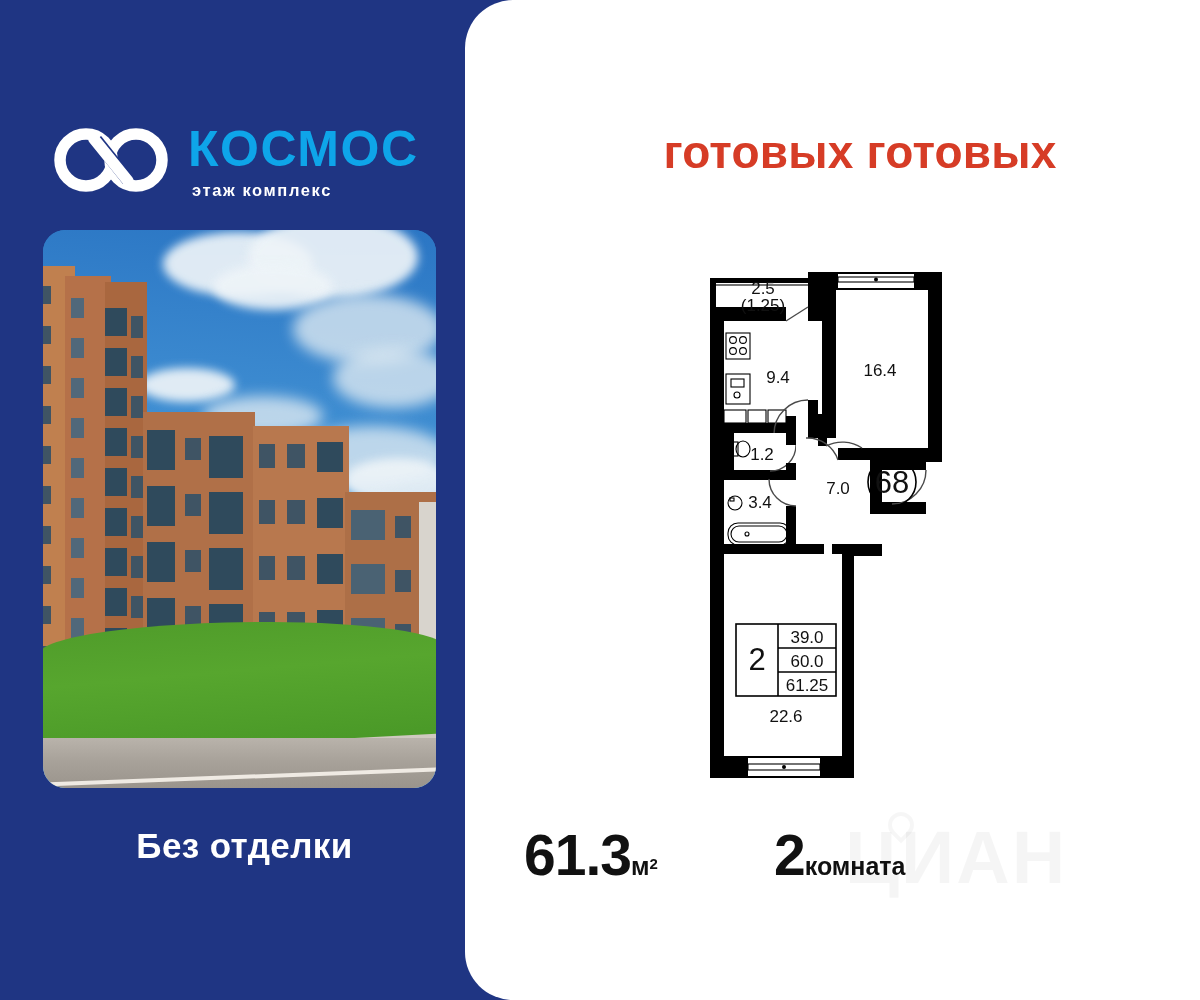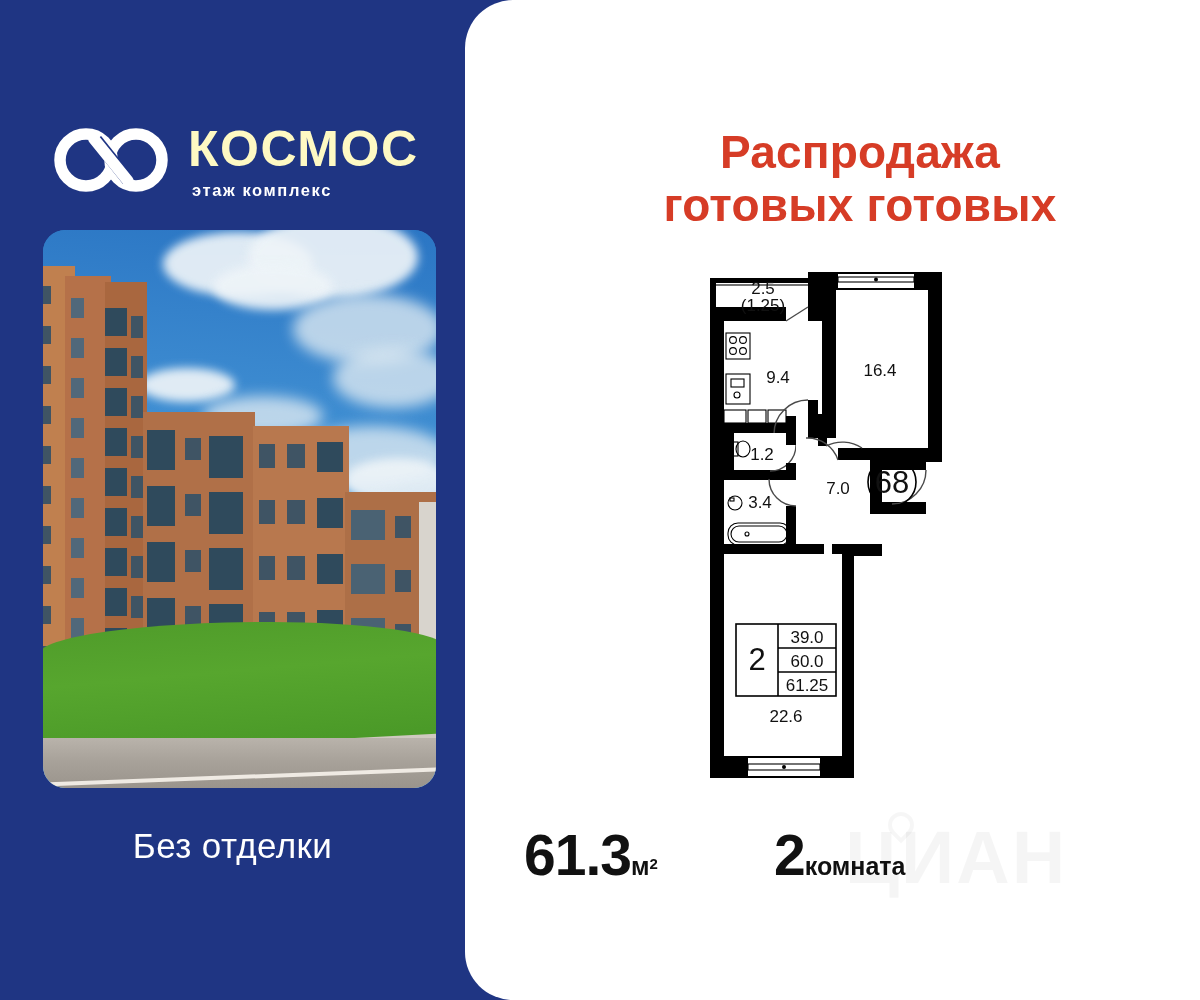--- a/index.html
+++ b/index.html
@@ -24,21 +24,21 @@
   }
 
   
   #brand-block {
     position: absolute; left: 52px; top: 118px;
     width: 400px; height: 92px;
   }
   #logo-mark { position: absolute; left: 0; top: 8px; width: 118px; height: 68px; }
   #brand-name {
     position: absolute; left: 136px; top: 6px;
-    font-size: 50px; font-weight: 700; color: #fef9c3;
+    font-size: 50px; font-weight: 700; color: #0ea5e9;
     letter-spacing: 1.5px; line-height: 1;
   }
   #brand-sub {
     position: absolute; left: 140px; top: 64px;
     font-size: 16.5px; font-weight: 600; color: #ffffff;
     letter-spacing: 1.6px; line-height: 1;
   }
 
   
   #photo {
@@ -76,23 +76,23 @@
   #road-edge {
     position: absolute; left: 0; bottom: 34px; width: 100%; height: 10px;
     background: #cfc9c0; transform: skewY(-3deg);
   }
   #road-line {
     position: absolute; left: 0; bottom: 9px; width: 100%; height: 4px;
     background: #efeae3; transform: skewY(-2.2deg);
   }
 
   #left-caption {
-    position: absolute; left: 0; top: 826px; width: 465px;
+    position: absolute; left: 12px; top: 826px; width: 465px;
     text-align: center;
-    font-size: 35px; font-weight: 400; color: #ffffff; letter-spacing: .4px;
+    font-size: 35px; font-weight: 700; color: #ffffff; letter-spacing: .4px;
   }
 
   
   #headline {
     position: absolute; left: 560px; top: 126px; width: 600px;
     text-align: center;
     font-size: 46px; font-weight: 700; line-height: 1.16;
     color: #d63c26; letter-spacing: .2px;
   }
 
@@ -268,21 +268,20 @@
 
     <div id="grass"></div>
     <div id="road-edge"></div>
     <div id="road"></div>
     <div id="road-line"></div>
   </div>
 
   <div id="left-caption">Без отделки</div>
 
   <div id="headline">
-    <div>Распродажа</div>
     <div>готовых готовых</div>
   </div>
 
   <div id="plan">
     <svg width="290" height="530" viewBox="0 0 290 530">
       <defs>
         <style>
           .w  { fill:#000000; }
           .rm { fill:#ffffff; }
           .ln { stroke:#000000; stroke-width:1.6; fill:none; }

